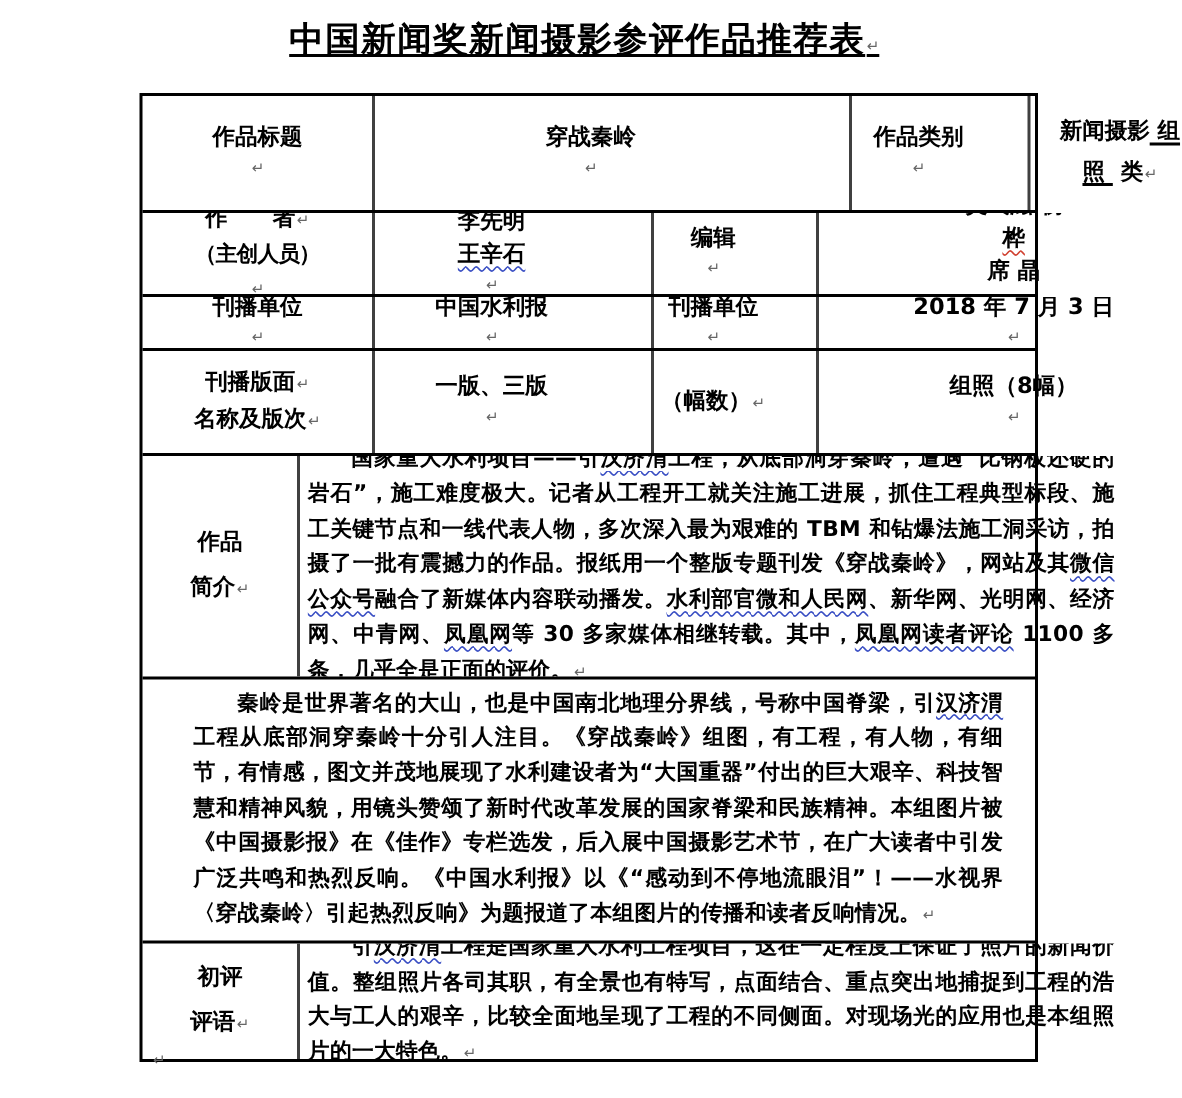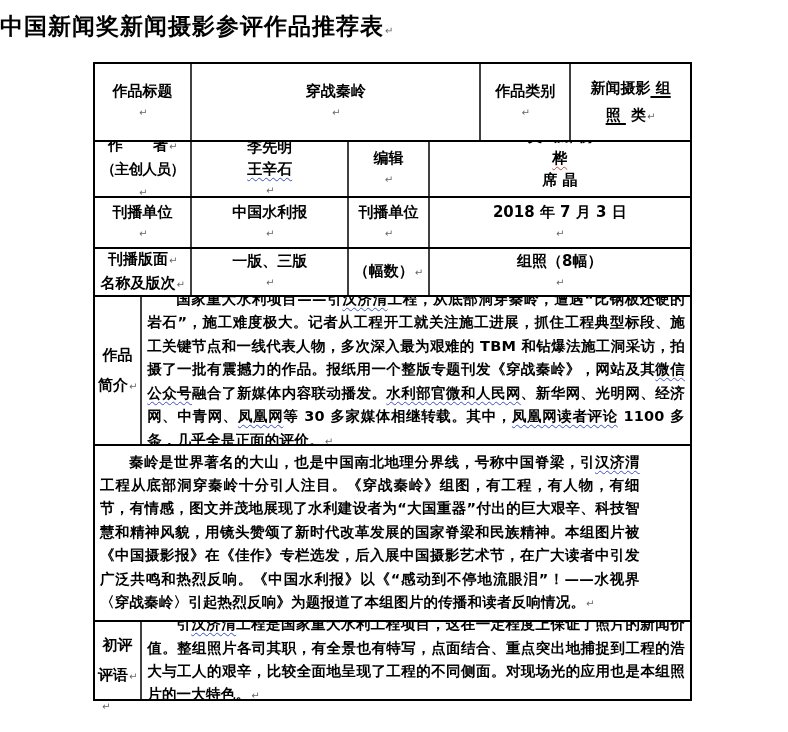--- a/index.html
+++ b/index.html
@@ -1,37 +1,37 @@
 <!DOCTYPE html>
 <html><head>
 <meta charset="utf-8">
 <style>
   html,body{margin:0;padding:0;background:#fff;}
   .page{
     position:relative;width:788px;height:732px;background:#fff;overflow:hidden;
     font-family:"DejaVu Sans",sans-serif;font-weight:bold;color:#000;
   }
   .doc-title{
-    position:absolute;top:11px;left:0;width:779px;text-align:left;
-    font-family:"Liberation Serif",serif;font-size:23px;font-weight:bold;letter-spacing:1px;
+    position:absolute;top:11px;left:0;width:779px;text-align:center;
+    font-family:"Liberation Serif",serif;font-size:23px;font-weight:bold;letter-spacing:1px;text-decoration:underline;
   }
   .form-table{
     position:absolute;left:93px;top:62px;width:599px;
     border:2px solid #000;box-sizing:border-box;background:#fff;
   }
   .trow{display:flex;box-sizing:border-box;}
   .trow + .trow{border-top:2px solid #000;}
   .tcell{
     box-sizing:border-box;display:flex;flex-direction:column;
     align-items:center;justify-content:center;text-align:center;
-    font-size:15px;line-height:22px;padding:1px 2px;overflow:hidden;
+    font-size:15px;line-height:22px;padding:1px 2px;overflow:hidden;margin-left:29px;
   }
   .tcell + .tcell{border-left:2px solid #404040;}
   
-  .h-r1{height:76px}.h-r2{height:56px}.h-r3{height:51px}.h-r4{height:48px}
+  .h-r1{height:76px}.h-r2{height:56px}.h-r3{height:36px}.h-r4{height:70px}
   .h-r5{height:149px}.h-r6{height:176px}.h-r7{height:79px}
   
   .r1c1{flex:0 0 16.0%}.r1c2{flex:0 0 48.6%}.r1c3{flex:0 0 15.1%}.r1c4{flex:0 0 20.3%}
   
   .rc1{flex:0 0 16.0%}.rc2{flex:0 0 26.4%}.rc3{flex:0 0 13.5%}.rc4{flex:0 0 44.1%}
   
   .sc-label{flex:0 0 7.6%;line-height:30px;}
   .sc-body{flex:0 0 92.4%;align-items:stretch;justify-content:center;text-align:left;padding:4px 5px;}
   .body-par{
     text-indent:2em;text-align:justify;

